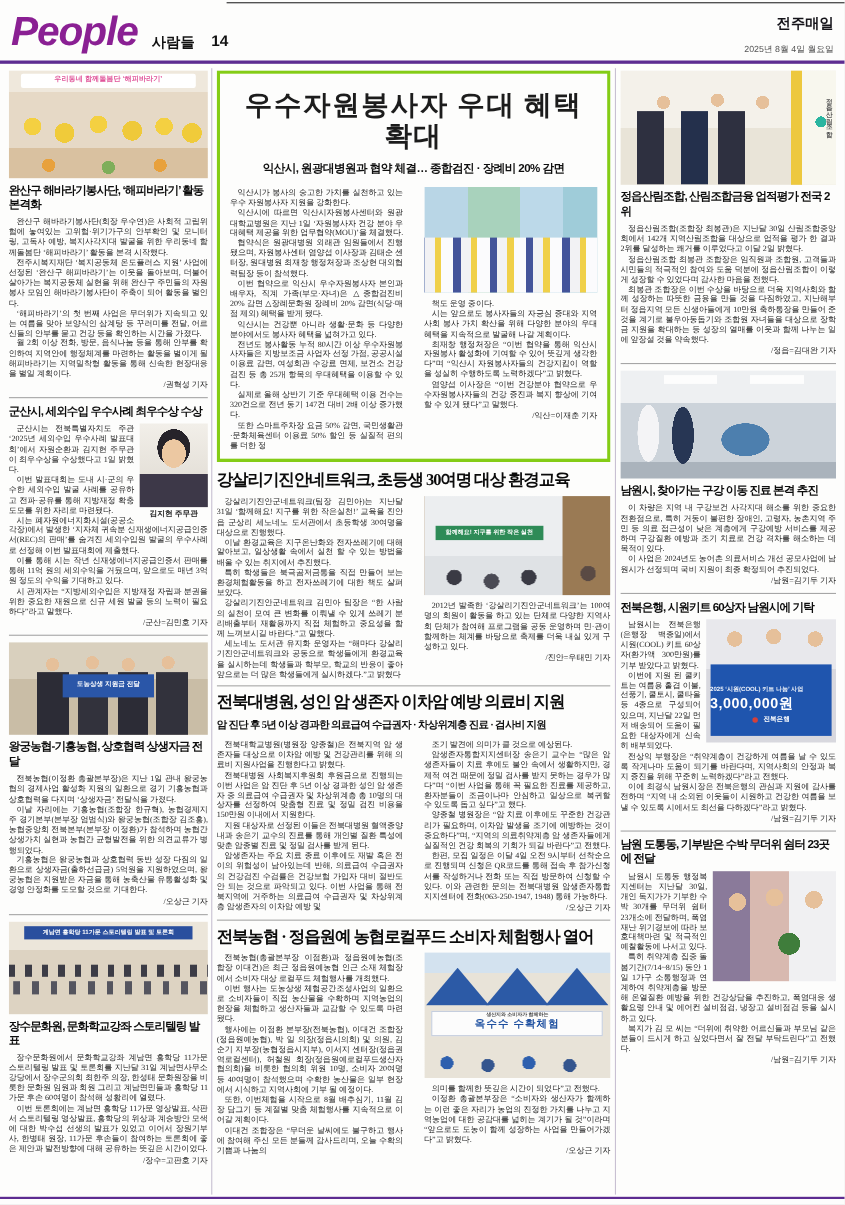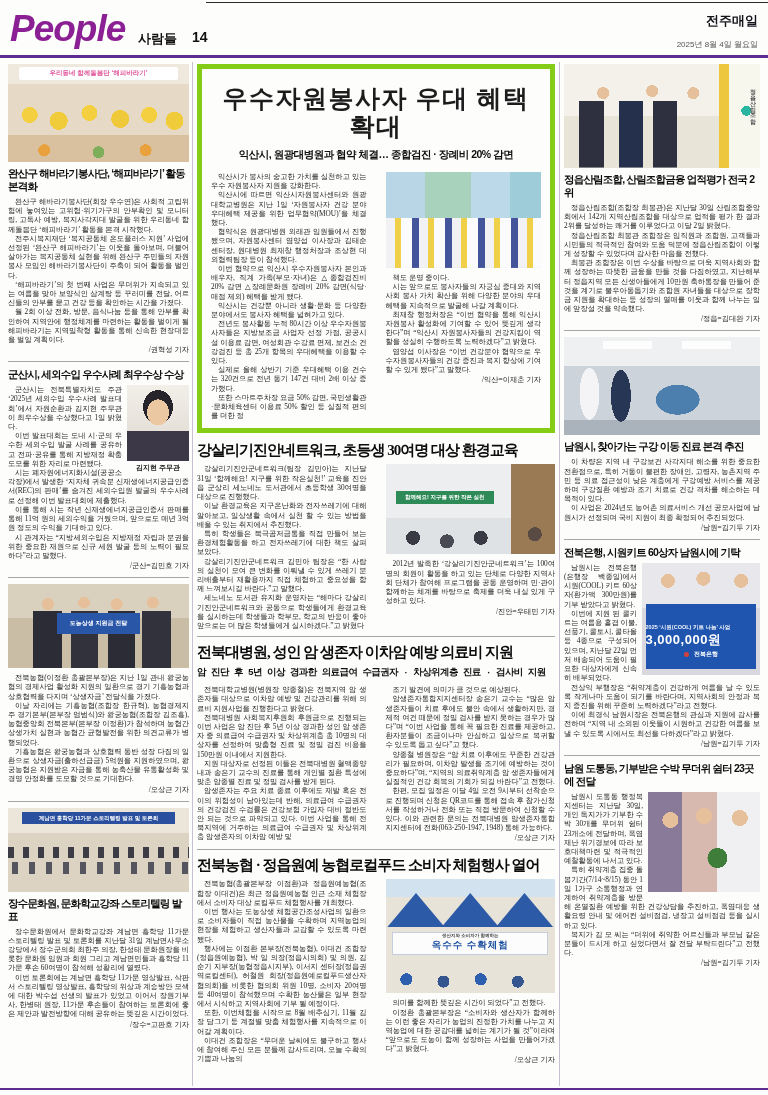--- a/index.html
+++ b/index.html
@@ -27,23 +27,23 @@
   
   .body{font-size:7.3px;line-height:9.2px;text-align:justify;color:#222;}
   .body p{margin:0;text-indent:7px;}
   .byline{font-size:7.3px;text-align:right;color:#222;margin-top:1px;}
   .hl-side{font-family:"Liberation Sans",sans-serif;font-weight:bold;font-size:10.5px;line-height:13px;
            letter-spacing:-0.8px;color:#0d0d0d;margin:4px 0 4px;}
   .hl-c{font-weight:bold;font-size:15px;line-height:18px;letter-spacing:-1px;color:#0b0b0b;margin:2px 0 5px;}
   .hl-main{font-weight:bold;font-size:25px;line-height:28px;letter-spacing:1.5px;text-align:center;margin:8px 0 7px;}
   .sub-main{font-family:"Liberation Sans",sans-serif;font-weight:bold;font-size:10.5px;text-align:center;
             letter-spacing:-0.5px;margin:0 0 10px;color:#101010;}
-  .sub-c{font-family:Liberation Mono, monospace;font-weight:bold;font-size:9.5px;letter-spacing:-0.6px;margin:0 0 6px;color:#101010;}
+  .sub-c{font-family:Liberation Serif, serif;font-weight:bold;font-size:9.5px;letter-spacing:-0.6px;margin:0 0 6px;color:#101010;}
   .rule{border:none;border-top:1px solid #a6a6a6;margin:6px 0 6px;}
-  .mainbox{border:5px solid #84cc16;padding:8px 9px 8px;margin-bottom:8px;}
+  .mainbox{border:3px solid #84cc16;padding:8px 9px 8px;margin-bottom:8px;}
   .twocol{display:flex;gap:19px;}
   .tcol{flex:1;min-width:0;}
   
   .ph{position:relative;margin:0 0 5px;overflow:hidden;background:#d8d2c6;}
   .ph-vol{height:98px;background:
     radial-gradient(circle 6px at 20% 88%,#e8a13c 99%,transparent),
     radial-gradient(circle 6px at 50% 90%,#7fae5a 99%,transparent),
     radial-gradient(circle 6px at 76% 88%,#e8a13c 99%,transparent),
     radial-gradient(circle 8px at 12% 52%,#f4d041 99%,transparent),
     radial-gradient(circle 9px at 28% 58%,#f0cb3a 99%,transparent),
@@ -176,20 +176,21 @@
           <p>이를 통해 시는 작년 신재생에너지공급인증서 판매를 통해 11억 원의 세외수익을 거뒀으며, 앞으로도 매년 3억 원 정도의 수익을 기대하고 있다.</p>
           <p>시 관계자는 “지방세외수입은 지방재정 자립과 분권을 위한 중요한 재원으로 신규 세원 발굴 등의 노력이 필요하다”라고 말했다.</p>
         </div>
       <div class="byline">/군산=김민호 기자</div>
     </article>
     <hr class="rule">
     <article>
       <div class="ph ph-suits">
         <div class="ph-sign">도농상생 지원금 전달</div>
       </div>
+      <h3 class="hl-side">왕궁농협-기흥농협, 상호협력 상생자금 전달</h3>
       <div class="body">
           <p>전북농협(이정환 총괄본부장)은 지난 1일 관내 왕궁농협의 경제사업 활성화 지원의 일환으로 경기 기흥농협과 상호협력을 다지며 ‘상생자금’ 전달식을 가졌다.</p>
           <p>이날 자리에는 기흥농협(조합장 한규혁), 농협경제지주 경기본부(본부장 엄범식)와 왕궁농협(조합장 김조흥), 농협중앙회 전북본부(본부장 이정환)가 참석하며 농협간 상생가치 실현과 농협간 균형발전을 위한 의견교류가 병행되었다.</p>
           <p>기흥농협은 왕궁농협과 상호협력 동반 성장 다짐의 일환으로 상생자금(출하선급금) 5억원을 지원하였으며, 왕궁농협은 지원받은 자금을 통해 농축산물 유통활성화 및 경영 안정화를 도모할 것으로 기대한다.</p>
         </div>
       <div class="byline">/오상근 기자</div>
     </article>
     <hr class="rule">
     <article>
       <div class="ph ph-jangsu">

